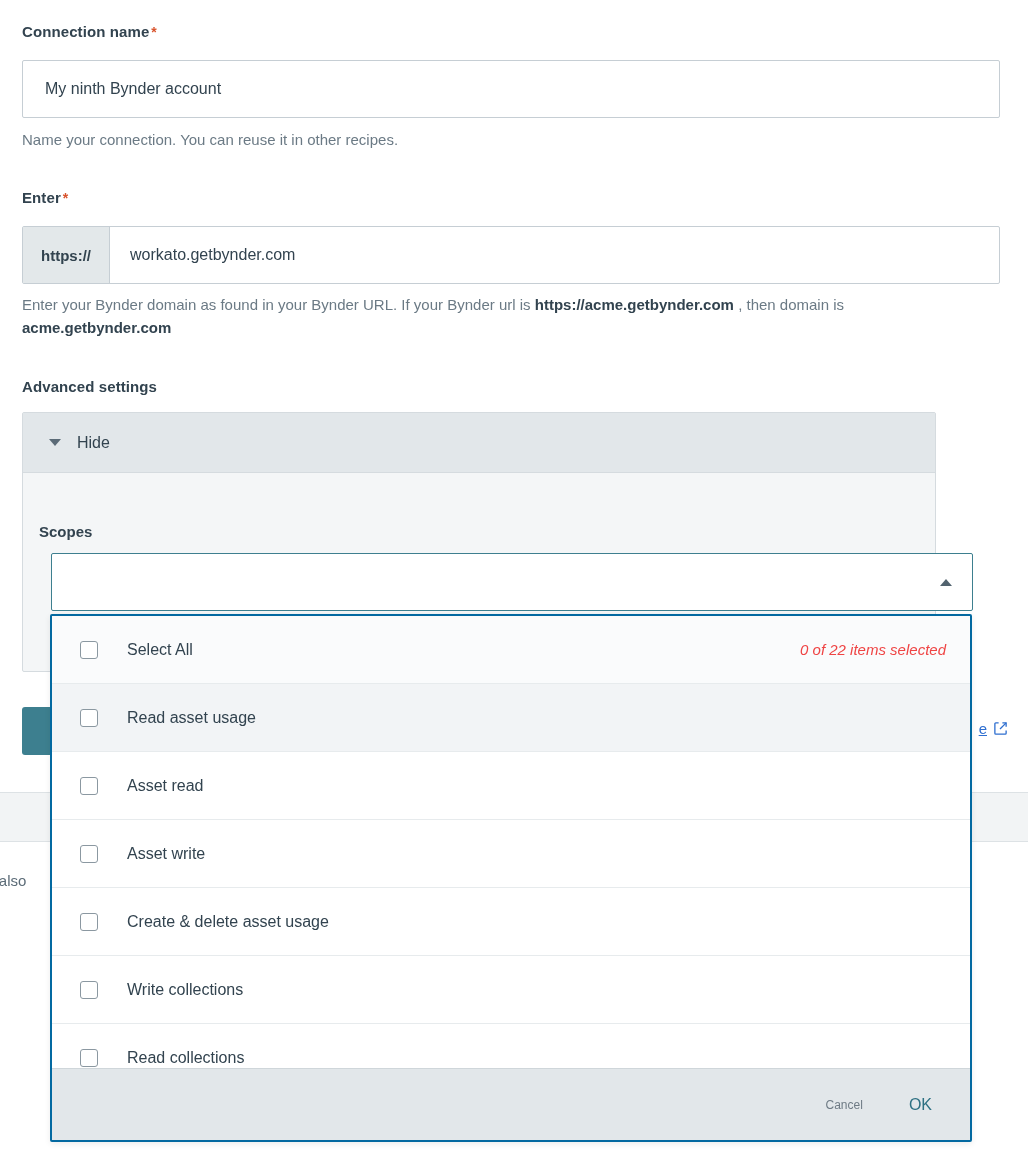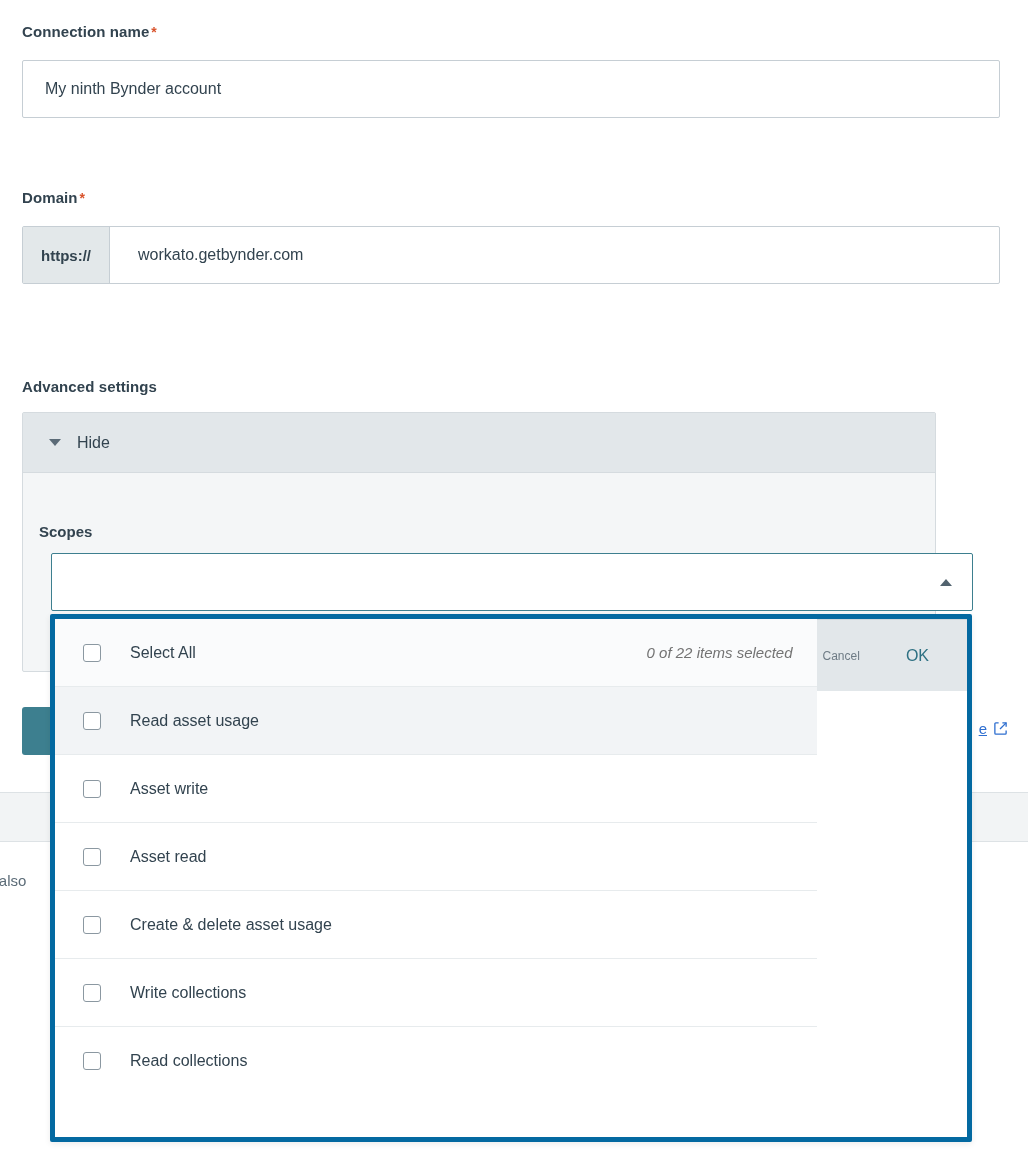--- a/index.html
+++ b/index.html
@@ -58,21 +58,21 @@
   }
   #domain-prefix {
     display:flex; align-items:center; justify-content:center;
     padding: 4px 18px;
     background: #e3e8ea;
     border-right: 1px solid #c6ced4;
     font-size: 15px; font-weight: bold; color:#32434f;
   }
   #domain-value {
     flex: 1; display:flex; align-items:center;
-    padding-left: 28px;
+    padding-left: 20px;
     font-size: 16px; color:#32434f;
   }
   #domain-help { position: absolute; left: 22px; top: 293px; width: 968px; }
 
   
   #advanced-label { position: absolute; left: 22px; top: 378px; }
   #advanced-card {
     position: absolute; left: 22px; top: 412px;
     width: 914px; height: 260px;
     border: 1px solid #d5dbdf;
@@ -151,23 +151,23 @@
   #lower-note {
     position: absolute; left: -22px; top: 872px;
     font-size: 15px; color: #5b6b77; white-space: nowrap;
   }
 
   
   #scopes-dropdown {
     position: absolute; left: 50px; top: 614px;
     width: 922px; height: 528px;
     background: #ffffff;
-    border: 5px solid #0369a1;
+    border: 2px solid #0369a1;
     border-radius: 2px;
-    display: flex; flex-direction: row;
+    display: flex; flex-direction: column;
     box-shadow: 0 2px 6px rgba(0,0,0,.08);
     overflow: hidden;
     z-index: 50;
   }
   #dropdown-options { flex: 1; overflow: hidden; }
 
   .dd-row {
     position: relative;
     height: 68px;
     display: flex; align-items: center;
@@ -189,21 +189,21 @@
   }
   .dd-label {
     margin-left: 29px;
     font-size: 16px;
     color: #32434f;
   }
   .dd-count {
     margin-left: auto;
     font-size: 15px;
     font-style: italic;
-    color: #737373;
+    color: #ef4444;
   }
 
   #dropdown-footer {
     height: 72px;
     background: #e2e7ea;
     border-top: 1px solid #cfd6da;
     display: flex; align-items: center; justify-content: flex-end;
     gap: 34px;
     padding-right: 32px;
   }
@@ -220,29 +220,33 @@
 <body>
 
 <div id="root">
 
   <div id="connection-name-label" class="field-label">
     <span>Connection name</span><span class="req-star">*</span>
   </div>
   <div id="connection-name-input" class="text-input">
     <span>My ninth Bynder account</span>
   </div>
+  <div id="connection-name-help" class="help-text">Name your connection. You can reuse it in other recipes.</div>
 
   <div id="domain-label" class="field-label">
-    <span>Domain</span><span class="req-star">*</span>
+    <span>Enter</span><span class="req-star">*</span>
   </div>
   <div id="domain-row">
     <div id="domain-prefix">https://</div>
     <div id="domain-value">
       <span>workato.getbynder.com</span>
     </div>
+  </div>
+  <div id="domain-help" class="help-text">
+    <span>Enter your Bynder domain as found in your Bynder URL. If your Bynder url is </span><b>https://acme.getbynder.com</b><span> , then domain is </span><b>acme.getbynder.com</b>
   </div>
 
   <div id="advanced-label" class="field-label">Advanced settings</div>
 
   <div id="advanced-card">
     <div id="advanced-header">
       <span class="caret-down"></span>
       <span id="advanced-header-label">Hide</span>
     </div>
     <div id="scopes-label">Scopes</div>
@@ -276,26 +280,26 @@
         <span class="dd-count">0 of 22 items selected</span>
       </div>
 
       <div class="dd-row hovered">
         <span class="cb"></span>
         <span class="dd-label">Read asset usage</span>
       </div>
 
       <div class="dd-row">
         <span class="cb"></span>
+        <span class="dd-label">Asset read</span>
+      </div>
+
+      <div class="dd-row">
+        <span class="cb"></span>
         <span class="dd-label">Asset write</span>
-      </div>
-
-      <div class="dd-row">
-        <span class="cb"></span>
-        <span class="dd-label">Asset read</span>
       </div>
 
       <div class="dd-row">
         <span class="cb"></span>
         <span class="dd-label">Create &amp; delete asset usage</span>
       </div>
 
       <div class="dd-row">
         <span class="cb"></span>
         <span class="dd-label">Write collections</span>

